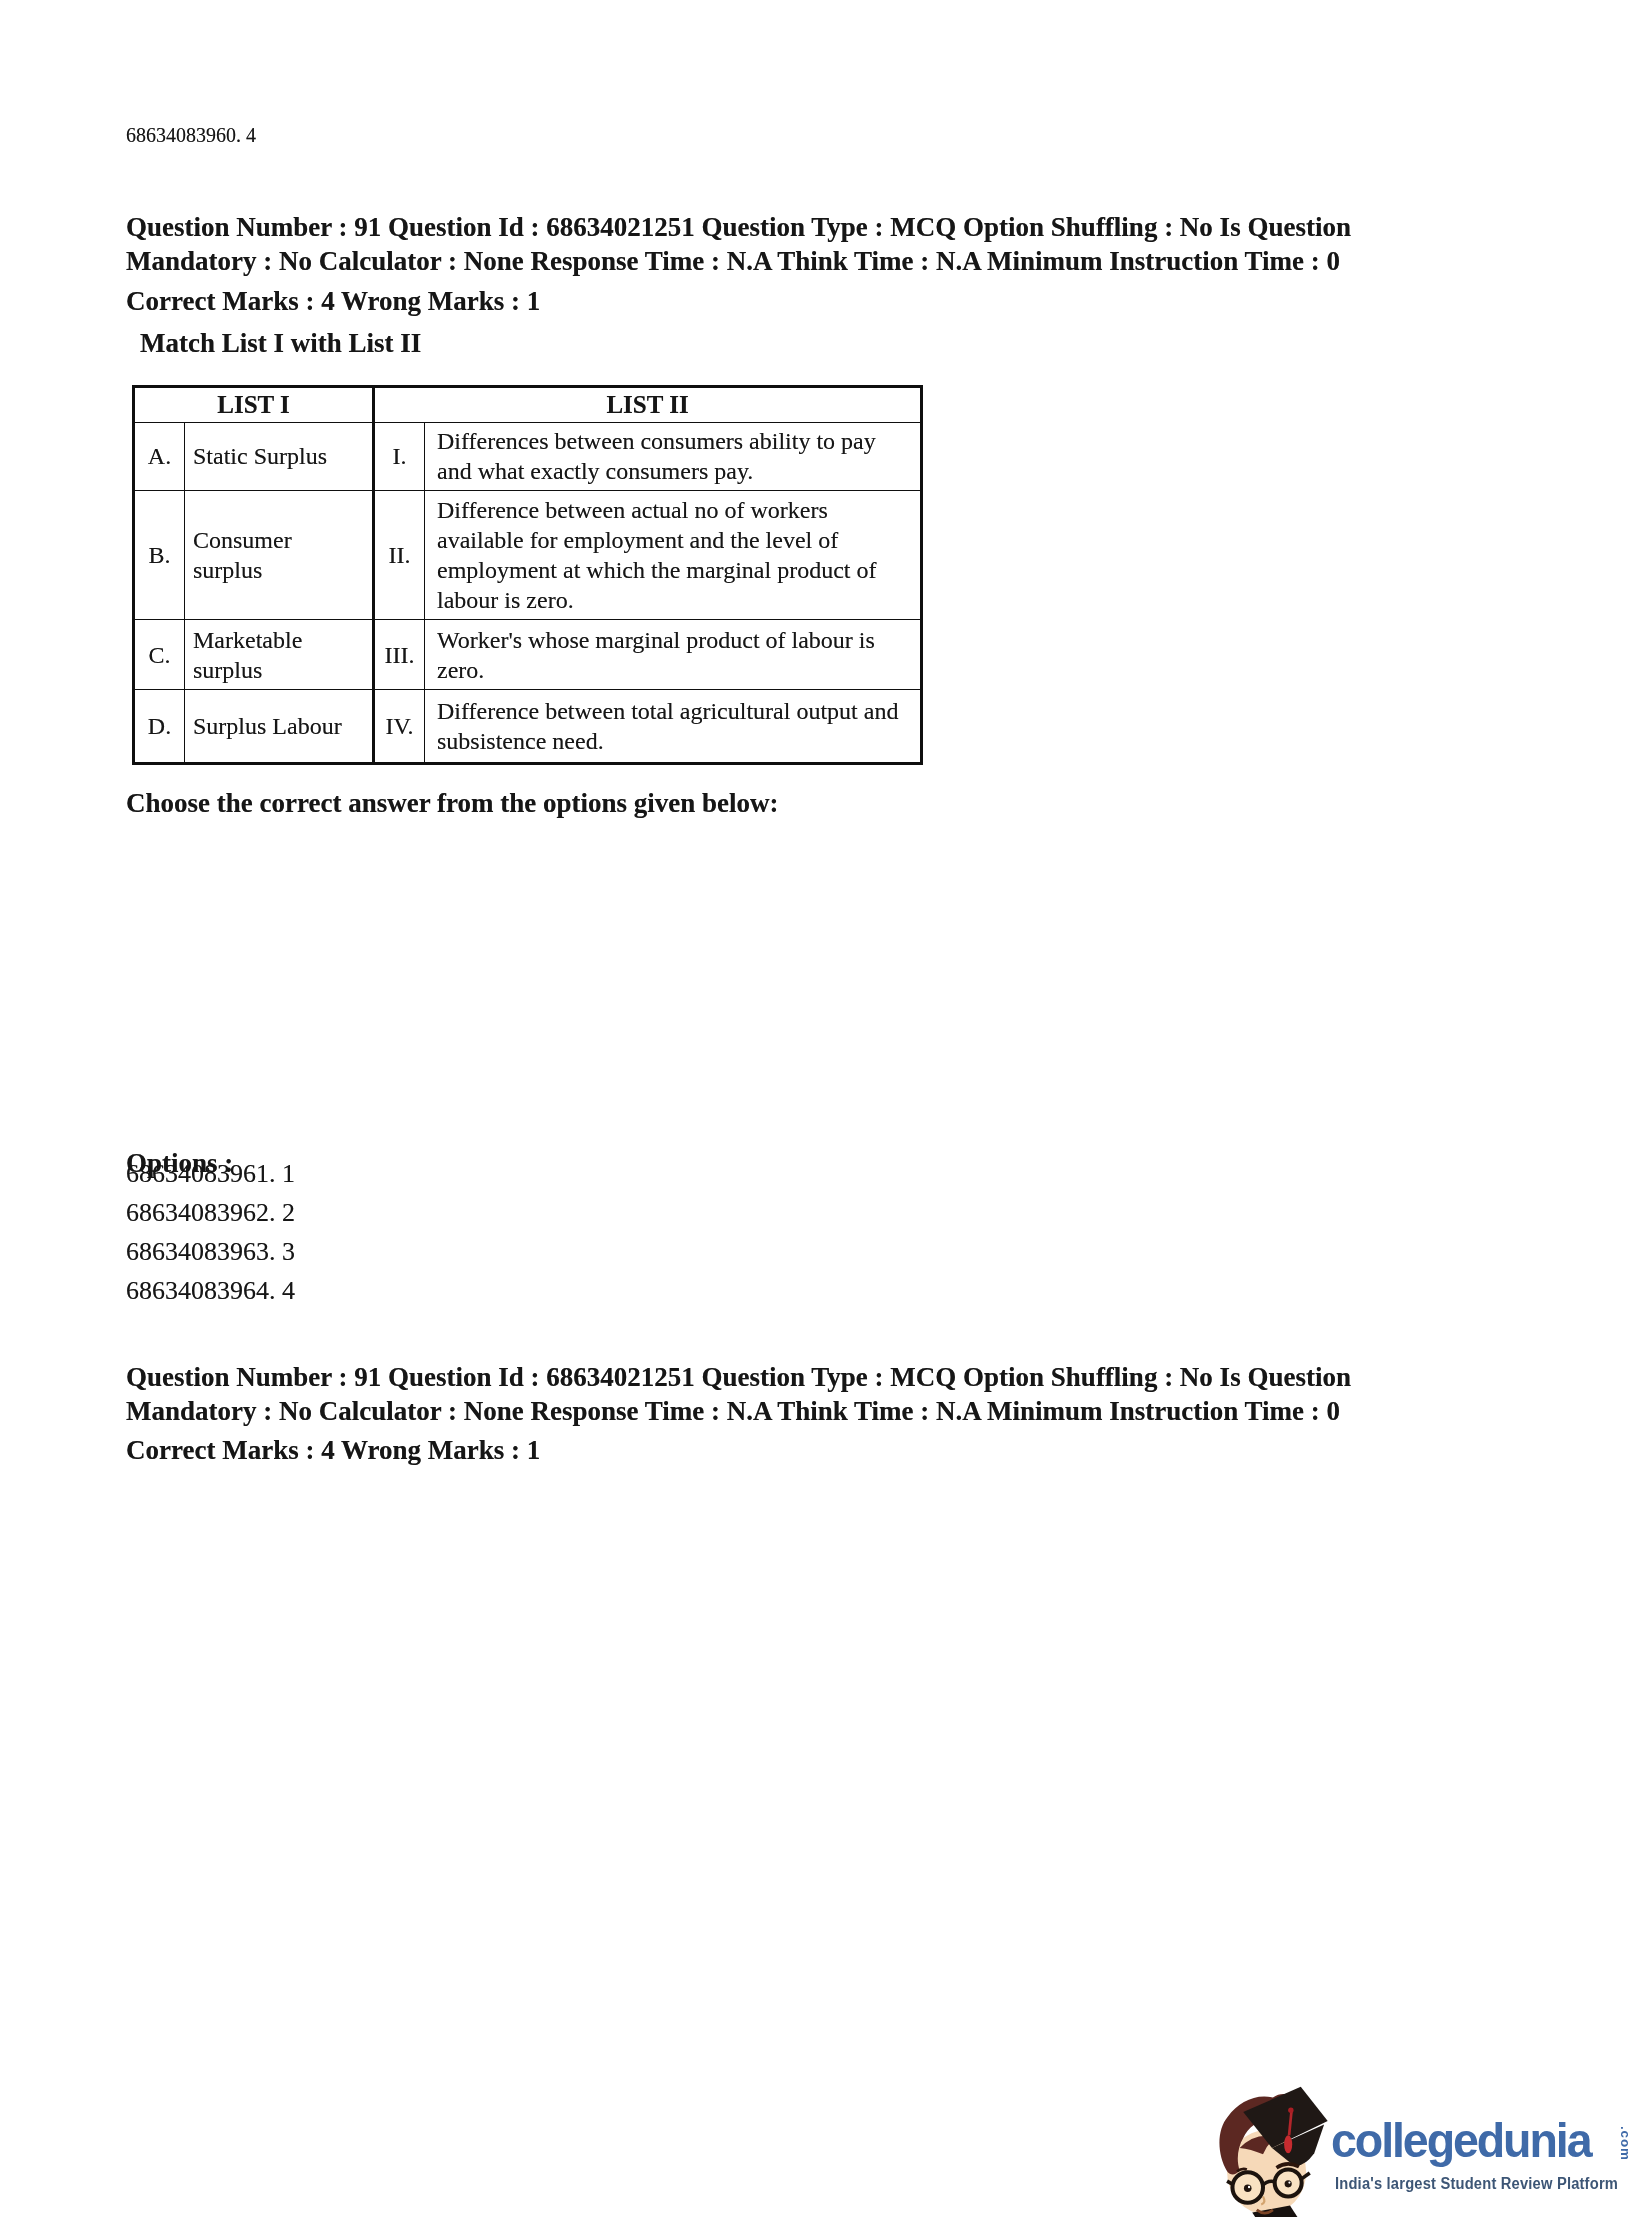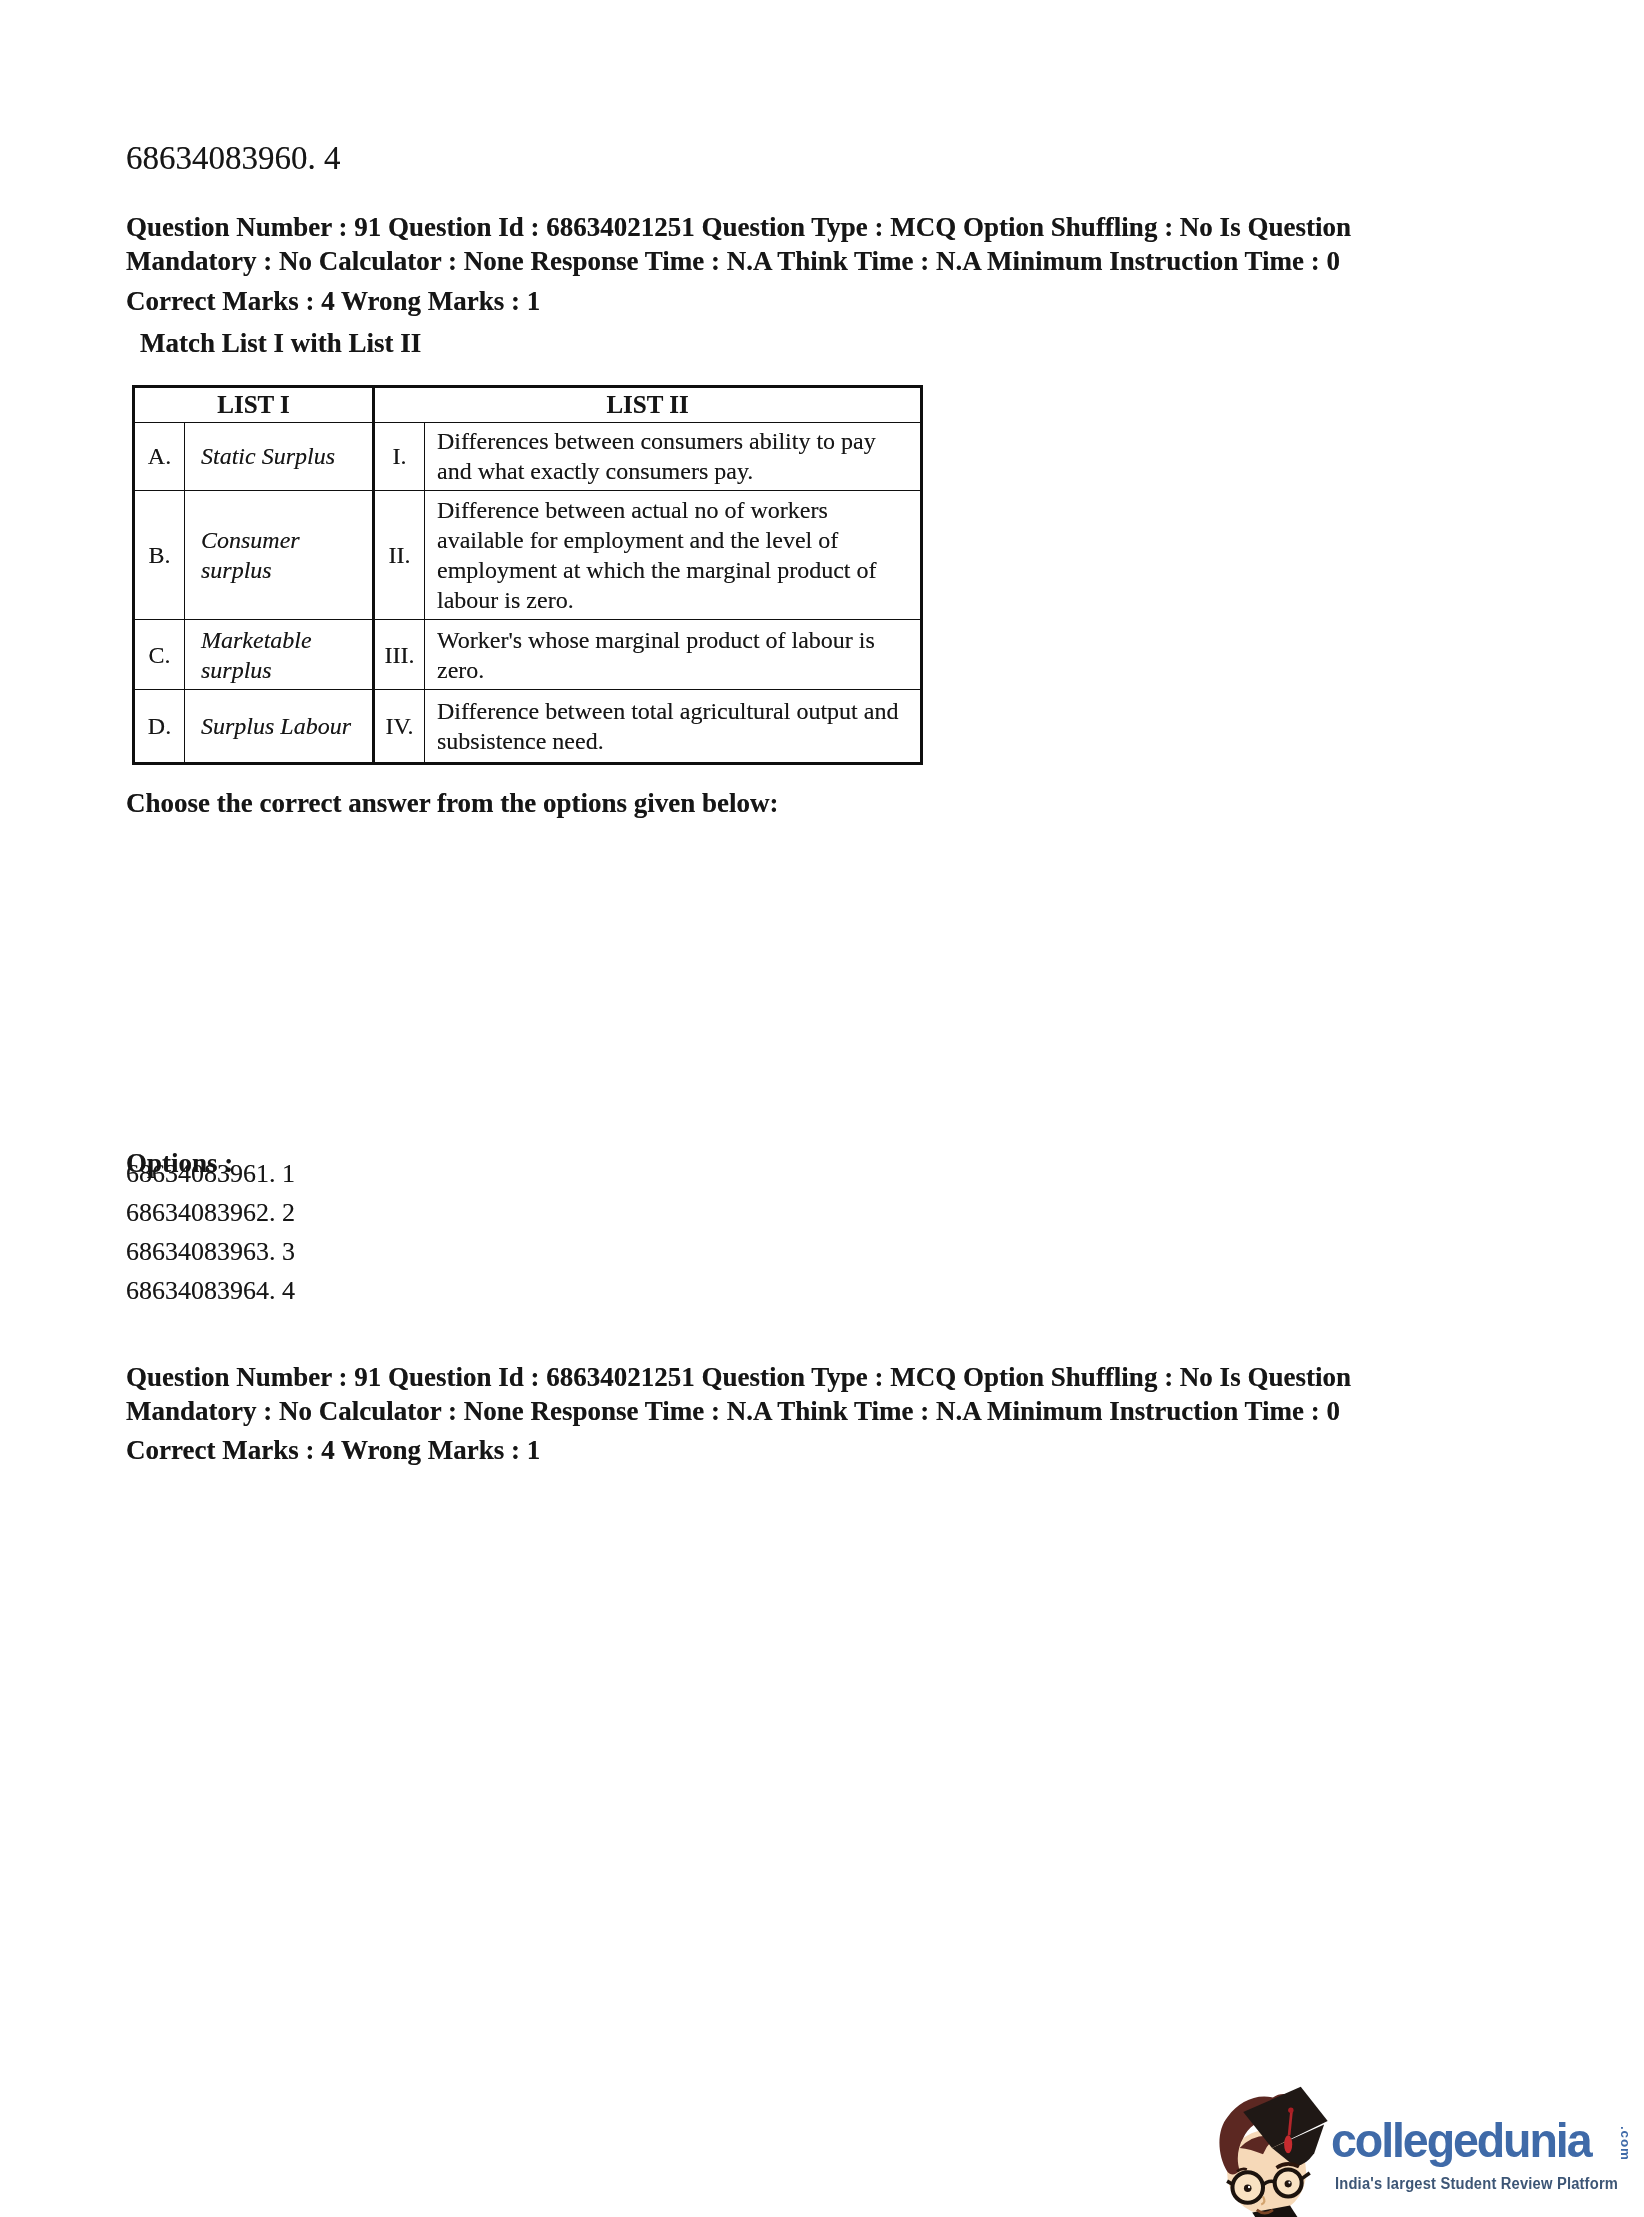--- a/index.html
+++ b/index.html
@@ -6,21 +6,21 @@
   .page{
     position:relative;
     width:1644px;height:2217px;
     background:#ffffff;
     font-family:"Liberation Serif", serif;
     color:#161616;
     overflow:hidden;
   }
   .doc-text{ text-shadow:0 0 0.5px rgba(0,0,0,0.45); }
 
-  .seq{ position:absolute; left:126px; top:140px; font-size:33px; }
+  .seq{ position:absolute; left:126px; top:124px; font-size:20px; }
 
   .meta-block{
     position:absolute; left:126px; top:210px; width:1334px;
     font-weight:bold; font-size:27px; line-height:34px;
   }
   .meta-block .marks{ margin-top:6.3px; }
   .meta-block .qtitle{ margin-top:8px;margin-left:14px; }
 
   .match-table{
     position:absolute; left:132px; top:385px; width:788px;
@@ -33,21 +33,21 @@
   .match-table col.c-list2{ width:497px; }
   .match-table th, .match-table td{
     border:1.8px solid #0f0f0f;
     font-size:24px; line-height:30px;
     padding:1.8px 5.4px; vertical-align:middle;
     overflow:hidden;
   }
   .match-table th{ font-size:25px; font-weight:bold; text-align:center; height:28px; padding:1.8px; }
   .match-table .sep{ border-left:3.6px solid #0f0f0f; }
   .match-table td.letter, .match-table td.roman{ text-align:center; padding:1.8px 1.8px; }
-  .match-table td.l1{ padding-left:16px;font-style:italic; }
+  .match-table td.l1{ padding-left:8px; }
   .match-table td.l2{ padding-left:12px; }
   .row-a td{ height:64px; }
   .row-b td{ height:124px; }
   .row-c td{ height:66px; }
   .row-d td{ height:68px; }
 
   .choose{ position:absolute; left:126px; top:788px; font-weight:bold; font-size:27px; }
 
   .opt-list{ position:absolute; left:168px; top:858px; font-size:27px; line-height:30px; }
   .opt-list .opt{ margin-bottom:42px; }

